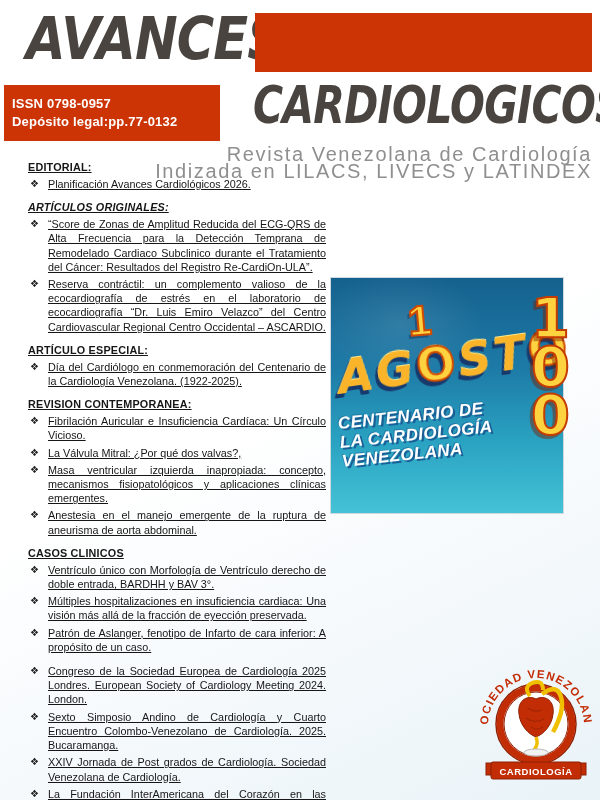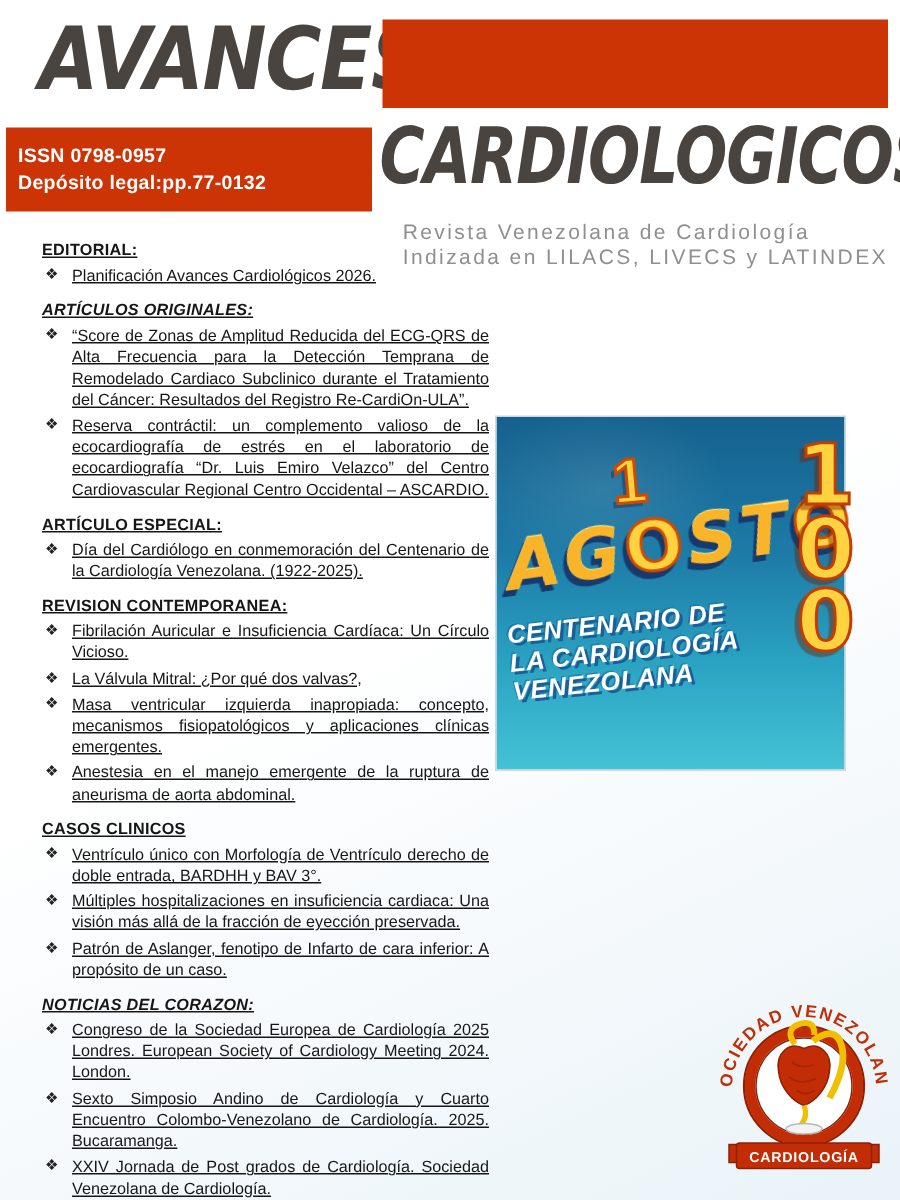--- a/index.html
+++ b/index.html
@@ -19,31 +19,31 @@
         background:linear-gradient(155deg,#ffffff 50%,#f3f8fb 78%,#e9f3f8 100%);}
 
   
   .title-avances{
     position:absolute;left:26px;top:6px;height:68px;
     font-family:"DejaVu Sans",sans-serif;font-weight:bold;font-style:italic;
     font-size:58px;line-height:66px;color:var(--title-gray);
     letter-spacing:-1px;transform:scaleX(.88);transform-origin:left top;white-space:nowrap;}
   .red-block-top{position:absolute;left:255px;top:13px;width:337px;height:59px;
     background:var(--brand-red);}
-  .red-banner{position:absolute;left:4px;top:85px;width:244px;height:56px;
+  .red-banner{position:absolute;left:4px;top:85px;width:216px;height:56px;
     background:var(--brand-red);color:#fff;padding:10px 0 0 8px;}
   .red-banner .line{font-size:13px;font-weight:bold;line-height:18px;letter-spacing:.2px;}
   .title-cardio{
     position:absolute;left:253px;top:74px;
     font-family:"DejaVu Sans",sans-serif;font-weight:bold;font-style:italic;
     font-size:52px;line-height:62px;color:var(--title-gray);
     letter-spacing:-1px;transform:scaleX(.79);transform-origin:left top;white-space:nowrap;
     text-shadow:0 0 2px #fff;}
-  .subtitle{position:absolute;right:8px;top:146px;
-    color:var(--subtitle-gray);font-size:14px;letter-spacing:1.6px;line-height:17px;}
+  .subtitle{position:absolute;right:8px;top:146px;text-align:right;
+    color:var(--subtitle-gray);font-size:20px;letter-spacing:1.6px;line-height:17px;}
 
   
   .toc{position:absolute;left:12px;top:161px;width:314px;color:#161616;}
   .toc-section{margin-top:10px;margin-left:16px;}
   .toc-section:first-child{margin-top:0;}
   .toc-heading{font-size:10.8px;font-weight:bold;text-decoration:underline;
     letter-spacing:.2px;margin-bottom:4px;}
   .toc-heading.italic{font-style:italic;}
   .toc-item{display:flex;margin-bottom:3px;}
   .bullet{flex:0 0 20px;font-size:10px;line-height:14.2px;color:#222;padding-left:2px;}
@@ -158,21 +158,20 @@
         <div class="toc-item">
           <span class="bullet">❖</span>
           <span class="item-text">Múltiples hospitalizaciones en insuficiencia cardiaca: Una visión más allá de la fracción de eyección preservada.</span>
         </div>
         <div class="toc-item">
           <span class="bullet">❖</span>
           <span class="item-text">Patrón de Aslanger, fenotipo de Infarto de cara inferior: A propósito de un caso.</span>
         </div>
       </section>
       <section class="toc-section">
-        <div class="toc-heading italic">NOTICIAS DEL CORAZON:</div>
         <div class="toc-item">
           <span class="bullet">❖</span>
           <span class="item-text">Congreso de la Sociedad Europea de Cardiología 2025 Londres. European Society of Cardiology Meeting 2024. London.</span>
         </div>
         <div class="toc-item">
           <span class="bullet">❖</span>
           <span class="item-text">Sexto Simposio Andino de Cardiología y Cuarto Encuentro Colombo-Venezolano de Cardiología. 2025. Bucaramanga.</span>
         </div>
         <div class="toc-item">
           <span class="bullet">❖</span>

